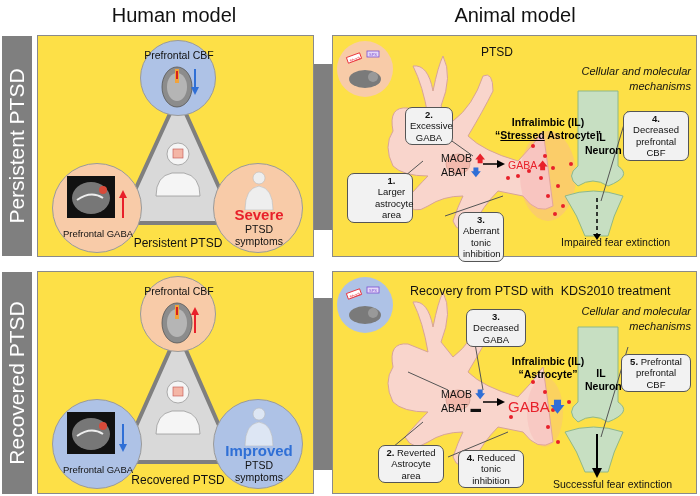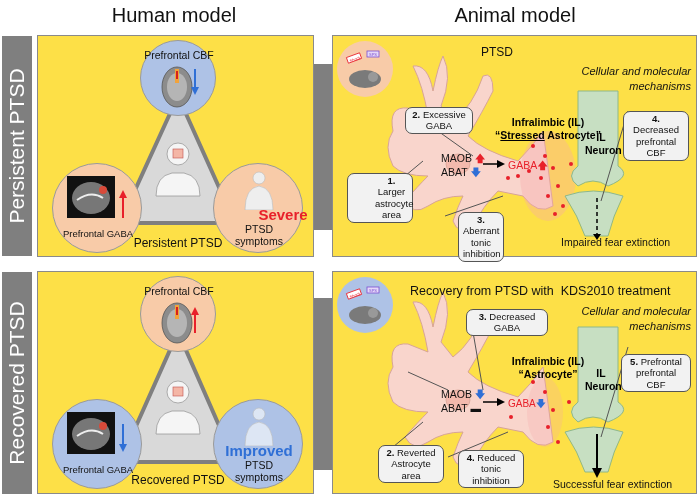--- a/index.html
+++ b/index.html
@@ -65,21 +65,21 @@
       <polygon points="52,22 60,22 56,14" fill="#e8202a"></polygon>
     </svg>
     <div class="abs lbl" style="left:0;top:64px;width:90px;font-size:9.5px;">Prefrontal GABA</div>
   </div>
 
   <div class="abs circle peach" style="left:175px;top:127px;width:90px;height:90px;">
     <svg class="abs" style="left:25px;top:6px;" width="40" height="40">
       <circle cx="20" cy="8" r="6" fill="#eee" stroke="#bbb" stroke-width="0.6"></circle>
       <path d="M6 40 Q6 18 20 16 Q34 18 34 40 Z" fill="#eee" stroke="#bbb" stroke-width="0.6"></path>
     </svg>
-    <div class="abs" style="left:0;top:42px;width:90px;text-align:center;font-weight:bold;font-size:15px;color:#e8202a;padding-left:24px;">Severe</div>
+    <div class="abs" style="left:0;top:42px;width:90px;text-align:center;font-weight:bold;font-size:15px;color:#e8202a;">Severe</div>
     <div class="abs lbl" style="left:0;top:60px;width:90px;line-height:1.1;font-size:10.5px;">
       <div>PTSD</div>
       <div>symptoms</div>
     </div>
   </div>
   <div class="abs" style="left:90px;top:200px;width:100px;text-align:center;font-size:12px;color:#111;">Persistent PTSD</div>
 </div>
 
 <div class="abs connector" style="left:314px;top:64px;width:18px;height:166px;"></div>
 
@@ -155,21 +155,21 @@
 
   <div class="abs" style="left:252px;top:95px;font-size:10.5px;font-weight:bold;text-align:center;width:32px;line-height:1.2;">
     <div>IL</div>
     <div>Neuron</div>
   </div>
 
   <div class="abs callout" style="left:14px;top:137px;width:66px;padding-left:27px;">
     <div><b>1.</b> <span>Larger</span></div>
     <div>astrocyte area</div>
   </div>
-  <div class="abs callout" style="left:72px;top:71px;width:68px;">
+  <div class="abs callout" style="left:72px;top:71px;width:48px;">
     <div><b>2.</b> <span>Excessive</span></div>
     <div>GABA</div>
   </div>
   <div class="abs callout" style="left:125px;top:176px;width:46px;">
     <div><b>3.</b> <span>Aberrant</span></div>
     <div>tonic inhibition</div>
   </div>
   <div class="abs callout" style="left:290px;top:75px;width:66px;">
     <div><b>4.</b> <span>Decreased</span></div>
     <div>prefrontal CBF</div>
@@ -281,32 +281,32 @@
 
   <div class="abs" style="left:165px;top:83px;font-size:10.5px;font-weight:bold;text-align:center;width:100px;line-height:1.2;">
     <div>Infralimbic (IL)</div>
     <div>“Astrocyte”</div>
   </div>
 
   <div class="abs" style="left:108px;top:116px;font-size:10.5px;line-height:1.3;color:#111;">
     <div><span>MAOB</span> <span class="blu">🡇</span></div>
     <div><span>ABAT</span> <span style="font-weight:bold;">▬</span></div>
   </div>
-  <div class="abs red" style="left:175px;top:124px;font-size:10px;text-align:center;"><span>GABA</span><span class="blu">🡇</span></div>
+  <div class="abs red" style="left:175px;top:124px;font-size:15px;text-align:center;"><span>GABA</span><span class="blu">🡇</span></div>
 
   <div class="abs" style="left:252px;top:95px;font-size:10.5px;font-weight:bold;text-align:center;width:32px;line-height:1.2;">
     <div>IL</div>
     <div>Neuron</div>
   </div>
 
   <div class="abs callout" style="left:45px;top:173px;width:66px;">
     <div><b>2.</b> <span>Reverted</span></div>
     <div>Astrocyte area</div>
   </div>
-  <div class="abs callout" style="left:133px;top:37px;width:82px;">
+  <div class="abs callout" style="left:133px;top:37px;width:60px;">
     <div><b>3.</b> <span>Decreased</span></div>
     <div>GABA</div>
   </div>
   <div class="abs callout" style="left:125px;top:178px;width:66px;">
     <div><b>4.</b> <span>Reduced</span></div>
     <div>tonic inhibition</div>
   </div>
   <div class="abs callout" style="left:288px;top:82px;width:70px;">
     <div><b>5.</b> <span>Prefrontal</span></div>
     <div>prefrontal CBF</div>

